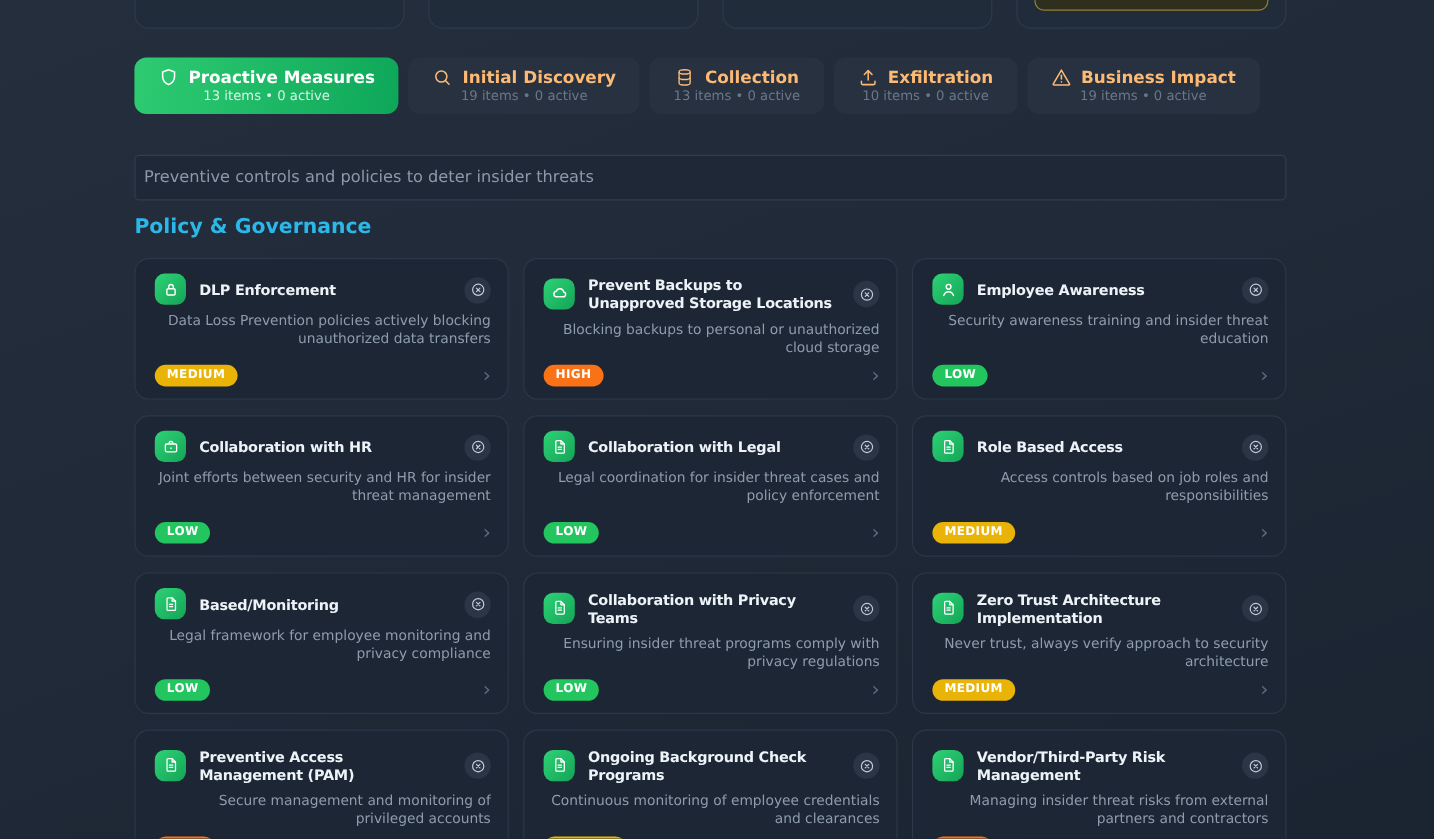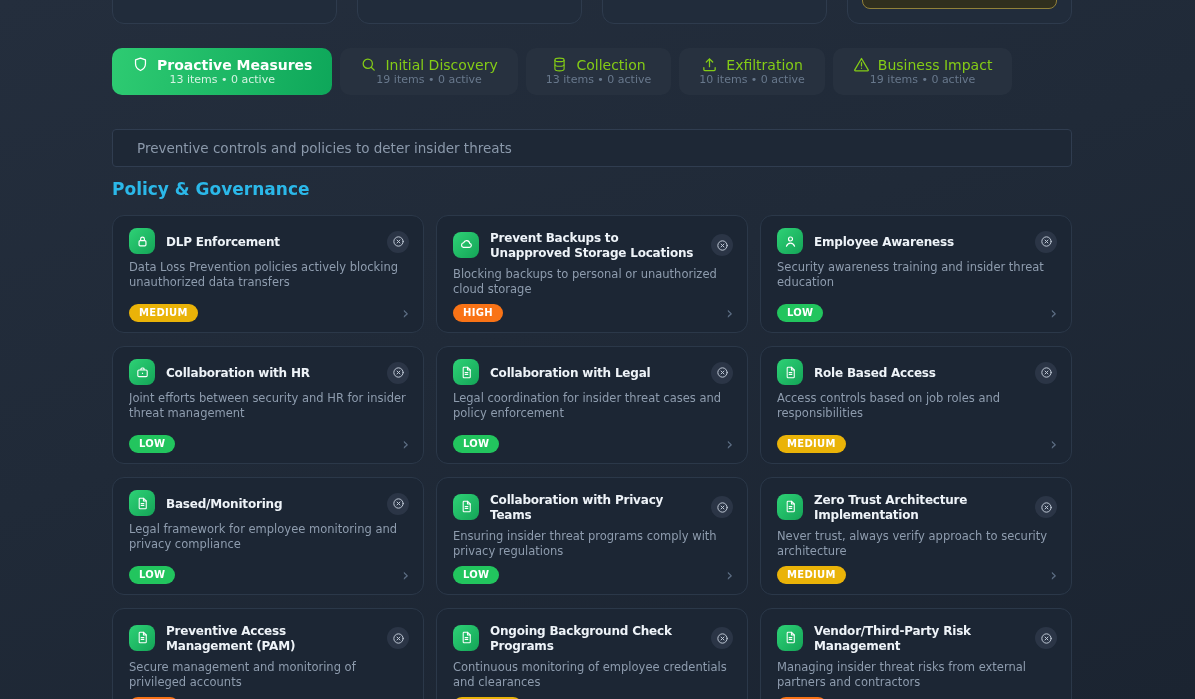--- a/index.html
+++ b/index.html
@@ -21,33 +21,33 @@
   }
   .highlight-box {
     margin: 0 14px 14px; height: 72px; border-radius: 8px;
     border: 1.5px solid #90803a; background: #302f1e;
   }
 
   
   .tabs { position: absolute; left: 112px; top: 48px; display: flex; gap: 8px; }
   .tab { border-radius: 10px; padding: 8px 20px 9px; text-align: center; background: #27313f; cursor: pointer; }
   .tab-top { display: flex; align-items: center; justify-content: center; gap: 8px;
-             font-size: 14px; font-weight: 400; color: #84cc16; }
+             font-size: 14px; font-weight: 700; color: #fdba74; }
   .tab-sub { margin-top: 0; font-size: 11px; color: #68788c; }
   .tab.active { background: linear-gradient(100deg, #2ecb72, #0ea75a); }
   .tab.active .tab-top { color: #ffffff; font-weight: 700; }
   .tab.active .tab-sub { color: #d4f3e2; }
   .tab-icon { display: inline-flex; width: 17px; height: 17px; }
   .tab-icon svg { width: 100%; height: 100%; }
 
   
   .desc-box {
     position: absolute; left: 112px; top: 129px; width: 960px; height: 38px;
     border: 1px solid #303d50; border-radius: 4px; background: #1e2836;
-    display: flex; align-items: center; padding: 0 24px;
+    display: flex; align-items: center; padding: 0 7px;
     font-size: 13.5px; color: #8b99ab;
   }
 
   .section-title { position: absolute; left: 112px; top: 179px;
     font-size: 17px; font-weight: 700; color: #2bb8e9; }
 
   
   .cards {
     position: absolute; left: 112px; top: 215px; width: 960px;
     display: grid; grid-template-columns: repeat(3, 1fr); gap: 13px 12px;
@@ -72,21 +72,21 @@
   }
   .close-btn {
     flex: 0 0 auto; width: 22px; height: 22px; border-radius: 50%; border: none;
     background: #2b3546; color: #c3cdd9; display: flex; align-items: center;
     justify-content: center; padding: 0; cursor: pointer; margin-top: 1px;
   }
   .close-btn svg { width: 13px; height: 13px; }
   .x-wrap { display: inline-flex; }
   .card-desc {
     margin-top: 6px; font-size: 11.5px; line-height: 1.27; color: #8e9cae;
-    display: -webkit-box; -webkit-line-clamp: 2; -webkit-box-orient: vertical; overflow: hidden;
+    display: -webkit-box; -webkit-line-clamp: 2; -webkit-box-orient: vertical; overflow: hidden; text-align: right;
   }
   .card-footer { margin-top: auto; display: flex; align-items: center; justify-content: space-between; }
   .badge {
     padding: 3px 10px 4px; border-radius: 999px;
     font-size: 10px; font-weight: 700; letter-spacing: 0.3px; color: #ffffff;
   }
   .chevron { font-size: 17px; line-height: 1; color: #5c6d83; }
 </style>
 </head>
 <body>

